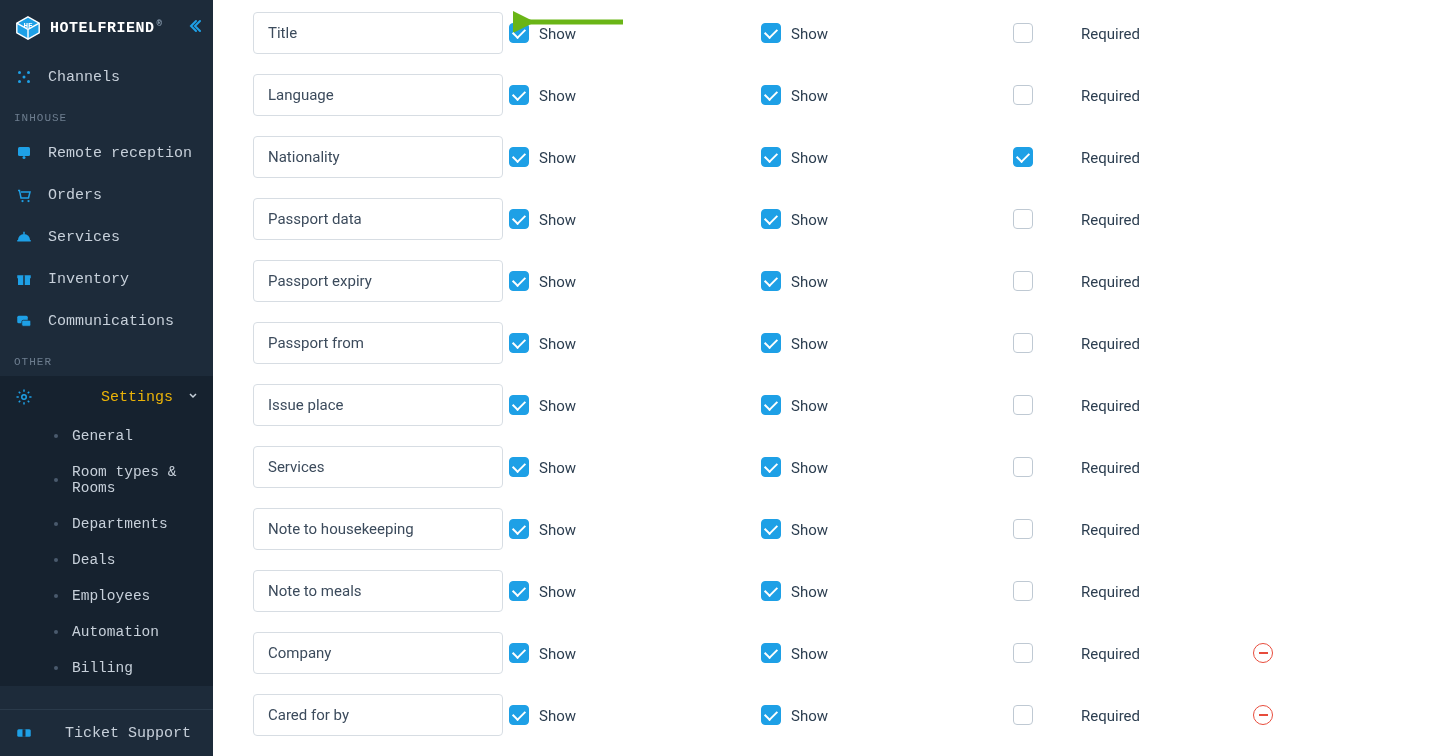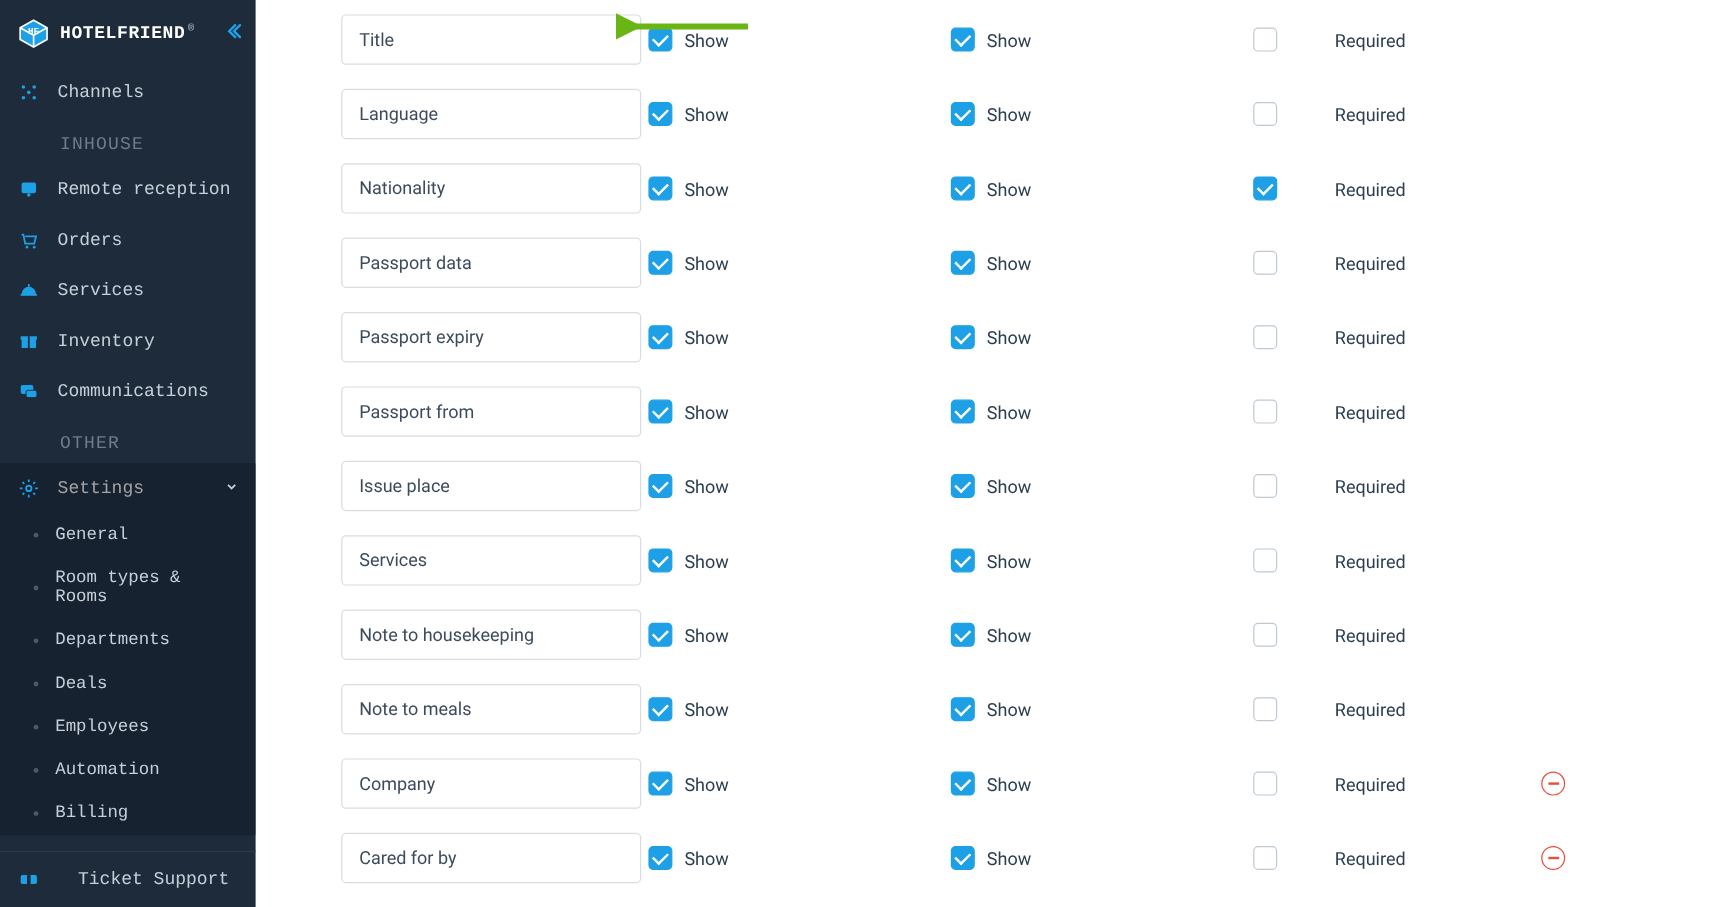--- a/index.html
+++ b/index.html
@@ -10,39 +10,39 @@
 
 .sidebar { width: 213px; background: #1d2b3a; color: #c7d0da; flex-shrink: 0; display: flex; flex-direction: column; position: relative; font-family: Liberation Mono, monospace; }
 .sidebar-scroll { flex: 1; overflow-y: auto; }
 .sidebar-header { display: flex; align-items: center; padding: 14px 14px; position: relative; }
 .logo { display: flex; align-items: center; gap: 8px; }
 .logo-mark { width: 28px; height: 28px; }
 .logo-text { color: #fff; font-weight: 700; letter-spacing: 0.5px; font-size: 15px; }
 .logo-reg { font-size: 9px; vertical-align: super; margin-left: 2px; color:#8fa2b5;}
 .collapse-btn { position: absolute; right: 10px; top: 18px; color: #1ea0e6; cursor: pointer; }
 
-.nav-section-title { font-size: 15px; color: #6d7d8f; letter-spacing: 1px; padding: 14px 14px 8px; margin-left: 36px; }
+.nav-section-title { font-size: 11px; color: #6d7d8f; letter-spacing: 1px; padding: 14px 14px 8px; }
 
 .nav-item { display: flex; align-items: center; gap: 14px; padding: 11px 14px; color: #c7d0da; cursor: pointer; font-size: 15px; position: relative;}
-.nav-item.expanded { background: #16222f; color:#a3a3a3;}
+.nav-item.expanded { background: #16222f; color:#eab308;text-align:right;}
 .nav-icon { width: 20px; height: 20px; display: inline-flex; align-items: center; justify-content: center; color:#1ea0e6; }
 .nav-icon svg { width: 18px; height: 18px; }
 .nav-label { flex: 1; }
 .nav-caret { color: #8fa2b5; }
 
 .subnav { background: #16222f; }
-.subnav-item { display: flex; align-items: center; gap: 14px; padding: 10px 14px 10px 28px; color: #c7d0da; cursor: pointer; font-size: 14.5px;}
+.subnav-item { display: flex; align-items: center; gap: 14px; padding: 10px 14px 10px 28px; color: #c7d0da; cursor: pointer; font-size: 14.5px; margin-left: 26px;}
 .subnav-bullet { width: 4px; height: 4px; background: #4a5a6d; border-radius: 50%; flex-shrink: 0; }
 
 .sidebar-footer { border-top: 1px solid #2a3a4a; }
 .sidebar-footer .nav-item { padding: 13px 14px; gap: 31px; }
 
 
 .main { flex: 1; overflow-y: auto; padding: 2px 0 0 0; position: relative;}
-.field-row { display: flex; align-items: center; padding: 10px 40px 10px 40px; margin-left: 31px; }
+.field-row { display: flex; align-items: center; padding: 10px 40px 10px 40px; }
 .field-name-box { width: 250px; border: 1px solid #d7dde3; border-radius: 4px; padding: 11px 14px; font-size: 15px; color: #3c4b5c; background:#fff;}
 .col { display: flex; align-items: flex-end; gap: 10px; }
 .col-show1 { width: 252px; margin-left: 6px;}
 .col-show2 { width: 252px; }
 .col-req { width: 230px; gap: 48px; }
 .col-action { width: 40px; display:flex; justify-content:center;}
 
 .chk { width: 20px; height: 20px; border: 1.5px solid #bfc9d3; border-radius: 4px; display: inline-flex; align-items: center; justify-content: center; cursor: pointer; flex-shrink:0;}
 .chk.checked { background: #1ea0e6; border-color: #1ea0e6; }
 .chk.checked::after { content: ""; width: 6px; height: 10px; border: solid #fff; border-width: 0 2.5px 2.5px 0; transform: rotate(45deg); margin-top: -2px; }

